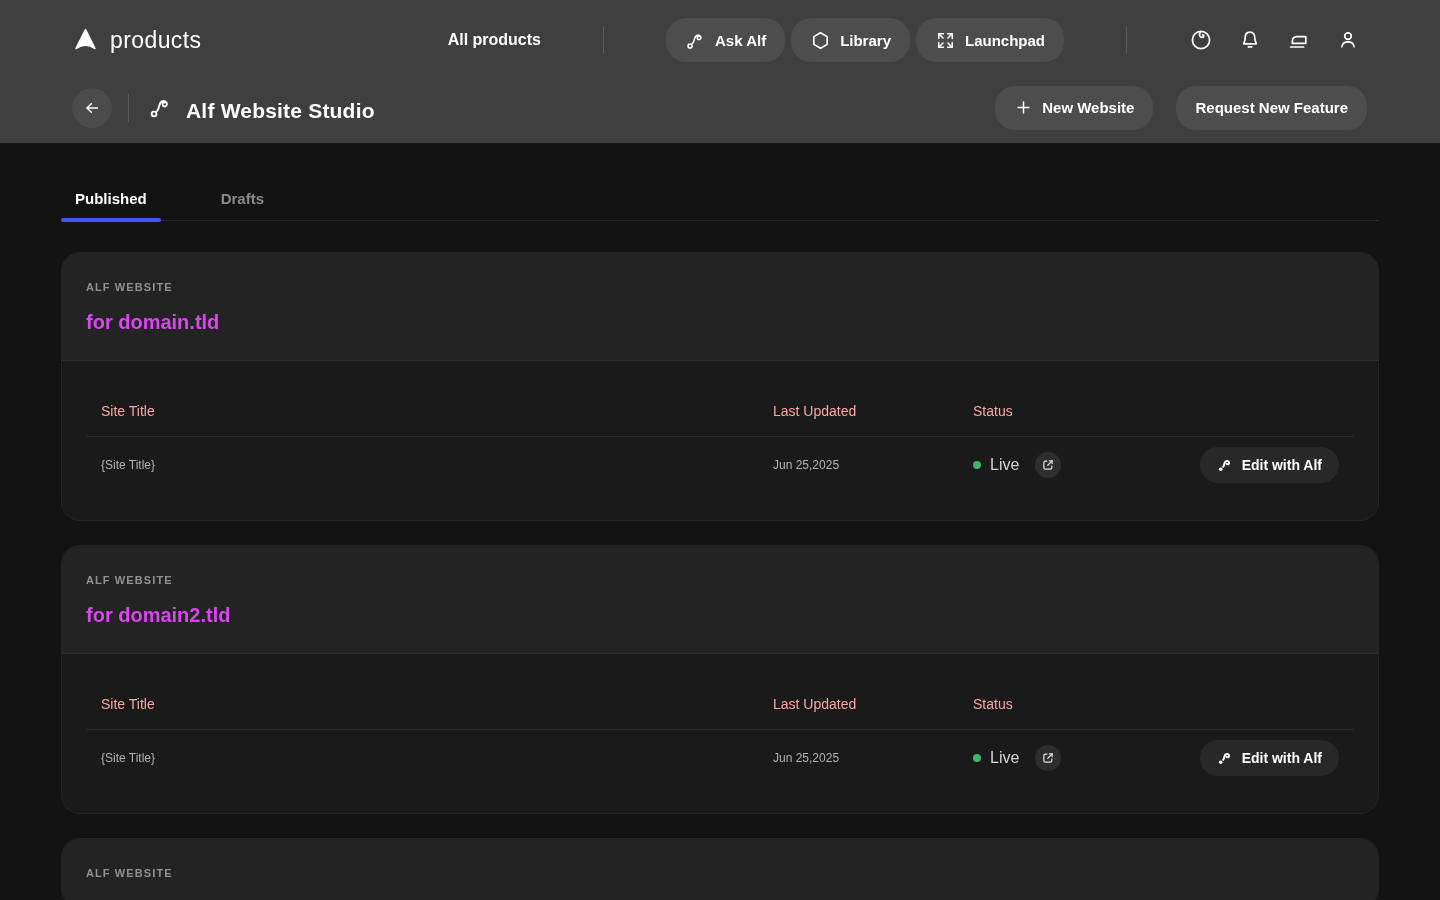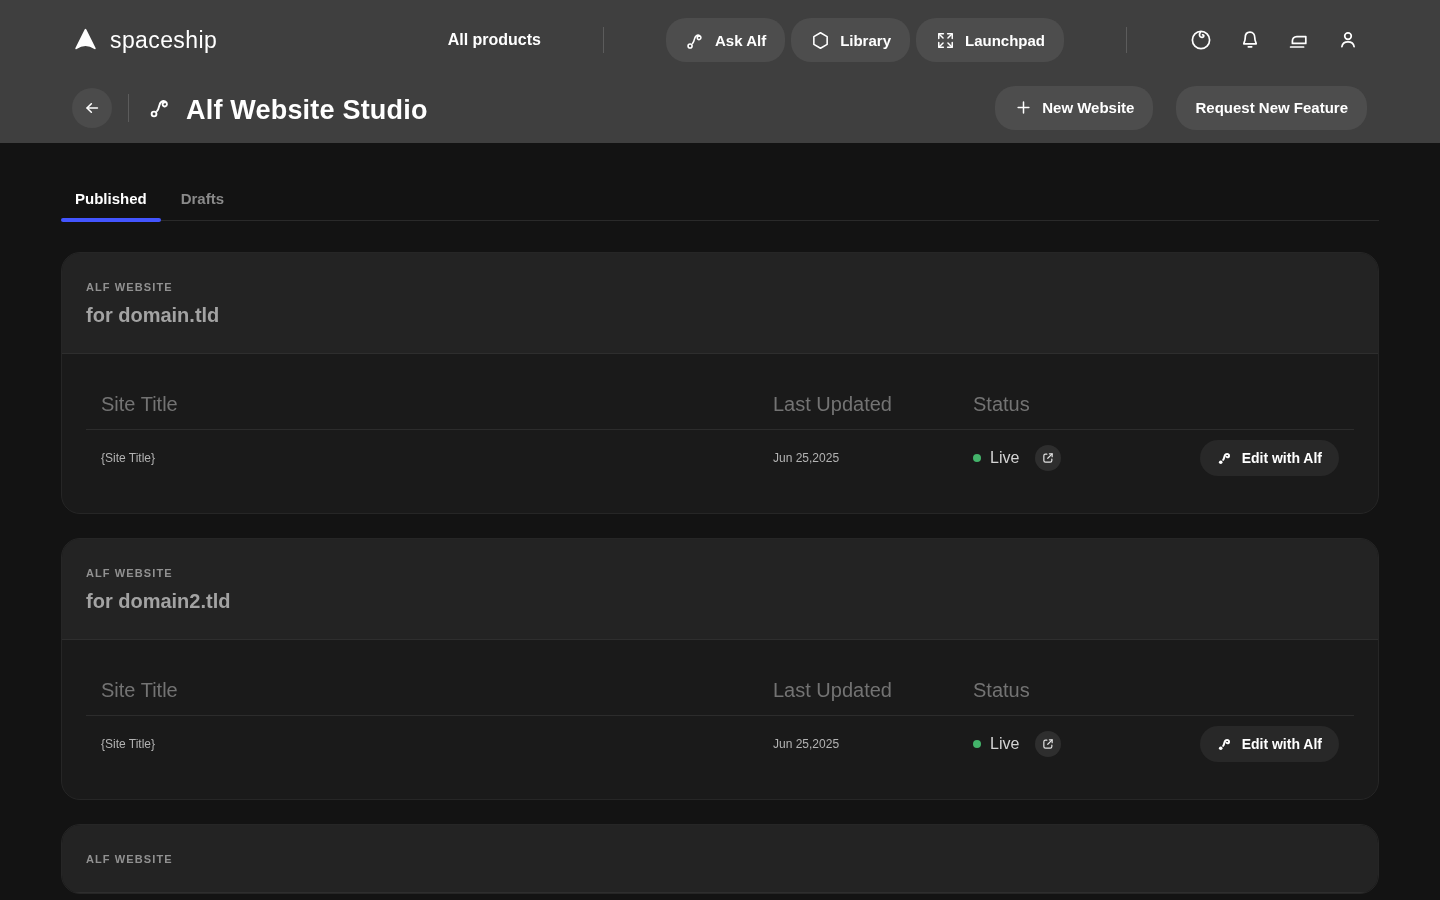--- a/index.html
+++ b/index.html
@@ -39,28 +39,29 @@
     height:63px; display:flex; align-items:center;
     padding:0 73px 8px 72px;
   }
   .back-btn {
     width:40px; height:40px; border-radius:50%;
     background:#4b4b4b; border:none; cursor:pointer;
     display:flex; align-items:center; justify-content:center; flex:none;
   }
   .toolbar-div { width:1px; height:28px; background:#5c5c5c; margin:0 19px 0 16px; }
   .toolbar-title-wrap { display:flex; align-items:center; gap:13px; }
-  .page-title { font-size:27px; font-weight:700; letter-spacing:.2px;margin-top:6px; }
+  .page-title { font-size:21px; font-weight:700; letter-spacing:.2px;margin-top:6px; }
   .toolbar-actions { margin-left:auto; display:flex; align-items:center; gap:23px; }
 
   
   .main { padding:0 61px; }
   .tabbar {
     margin-top:39px; display:flex; align-items:flex-end;
     border-bottom:1px solid #2a2a2a;
+    gap:40px;
   }
   .tab {
     position:relative; padding:8px 14px 13px;
     font-size:15px; font-weight:700; color:#8a8a8a;
     background:none; border:none; cursor:pointer;
     font-family:"Liberation Sans", sans-serif;
   }
   .tab + .tab { margin-left:6px; }
   .tab.active { color:#fff; }
   .tab.active::after {
@@ -74,29 +75,29 @@
     background:#1a1a1a; border:1px solid #262626;
   }
   .card-head {
     background:#232323; padding:28px 24px 26px;
     border-bottom:1px solid #2e2e2e;
   }
   .card-eyebrow {
     font-size:11px; font-weight:700; letter-spacing:1.1px;
     color:#919191; line-height:13px;
   }
-  .card-title { margin-top:9px; font-size:20px; font-weight:700; line-height:24px; color:#a3a3a3; }
+  .card-title { margin-top:16px; font-size:20px; font-weight:700; line-height:24px; color:#d946ef; }
 
   .card-table { padding:0 24px 27px; }
   .t-grid {
     display:grid; grid-template-columns:687px 200px 1fr auto;
     align-items:center;
   }
   .thead { padding:42px 0 17px; }
-  .th { font-size:20px; color:#737373; line-height:16px; }
+  .th { font-size:14px; color:#fca5a5; line-height:16px; }
   .t-divider { height:1px; background:#2c2c2c; }
   .trow { height:56px; }
   .cell-pad { padding-left:15px; }
   .td-muted { font-size:12px; color:#b3b3b3; }
   .status-cell { display:flex; align-items:center; gap:9px; }
   .status-dot { width:8px; height:8px; border-radius:50%; background:#43b36a; flex:none; }
   .status-text { font-size:16px; color:#d4d4d4; }
   .ext-btn {
     width:26px; height:26px; border-radius:50%; margin-left:7px;
     background:#2e2e2e; border:none; cursor:pointer;
@@ -115,21 +116,21 @@
 <body>
 
 <header class="app-header">
   <div class="nav-row">
     <div class="brand">
       <span>
         <svg width="27" height="27" viewBox="0 0 26 26" fill="none">
           <path d="M13 2.6 L22 20.6 C16.4 16.6 9.6 16.6 4 20.6 Z" fill="#fff" stroke="#fff" stroke-width="1.6" stroke-linejoin="round"></path>
         </svg>
       </span>
-      <span class="brand-name">spaceship</span>
+      <span class="brand-name">products</span>
     </div>
 
     <div class="nav-right">
       <span class="nav-link">All products</span>
       <span class="v-div"></span>
 
       <div class="pill-group">
         <button class="pill">
           <span>
             <svg width="21" height="21" viewBox="0 0 24 24" fill="none" stroke="#fff" stroke-width="1.8" stroke-linecap="round">

